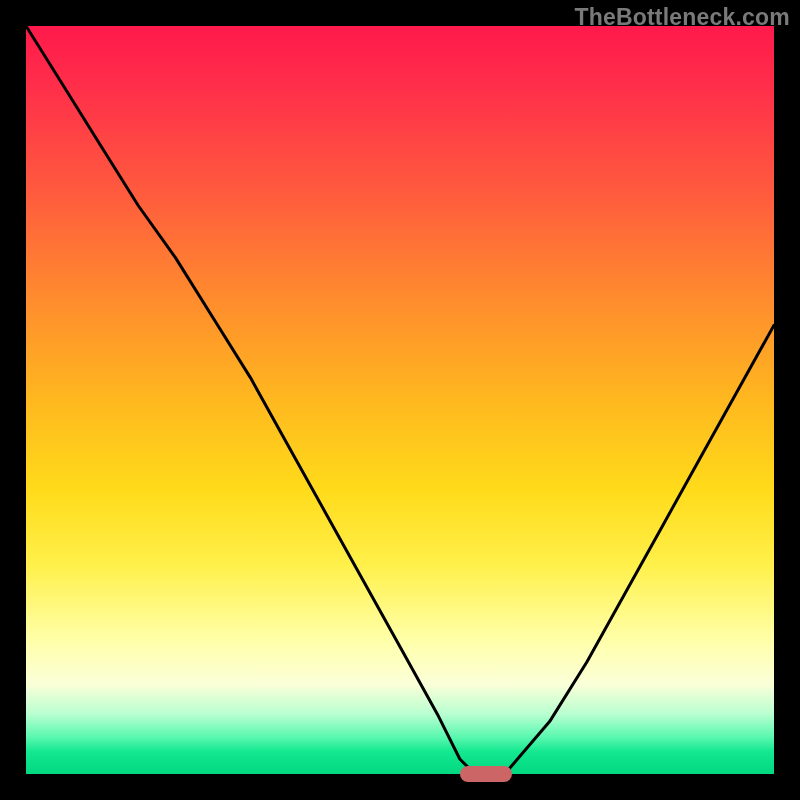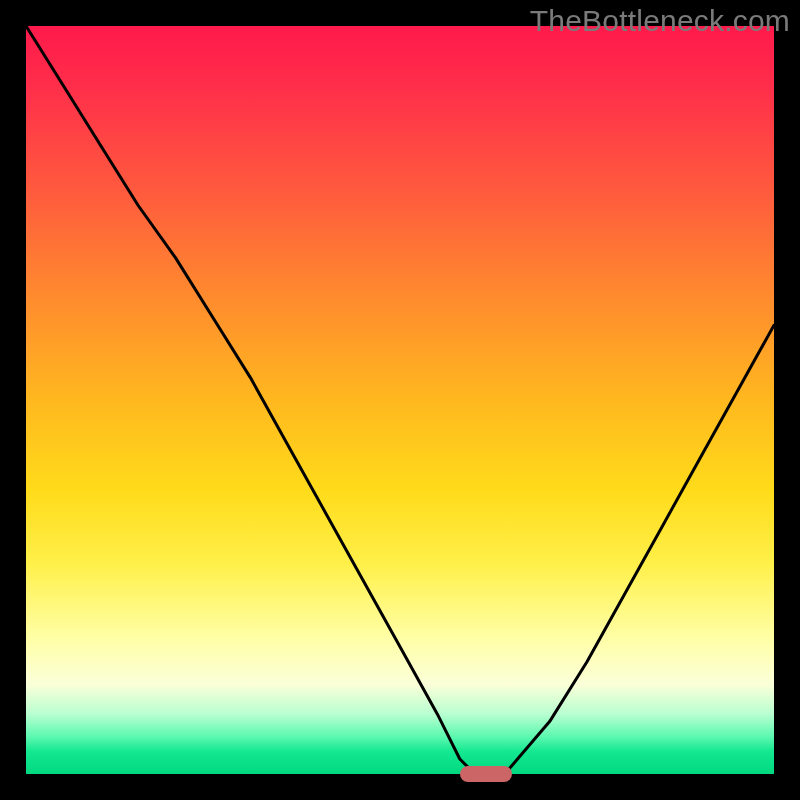--- a/index.html
+++ b/index.html
@@ -58,22 +58,22 @@
     position: absolute;
     height: 16px;
     border-radius: 8px;
     background: #cc6666;
   }
   .watermark {
     position: absolute;
     top: 4px;
     right: 10px;
     color: #7a7a7a;
-    font-size: 30px;
-    font-weight: 400;
+    font-size: 23px;
+    font-weight: 700;
     letter-spacing: 0.2px;
   }
 </style>
 </head>
 <body>
 
 <div class="frame">
 
   <div class="plot-area">
     <svg class="curve-svg" viewBox="0 0 748 748">

